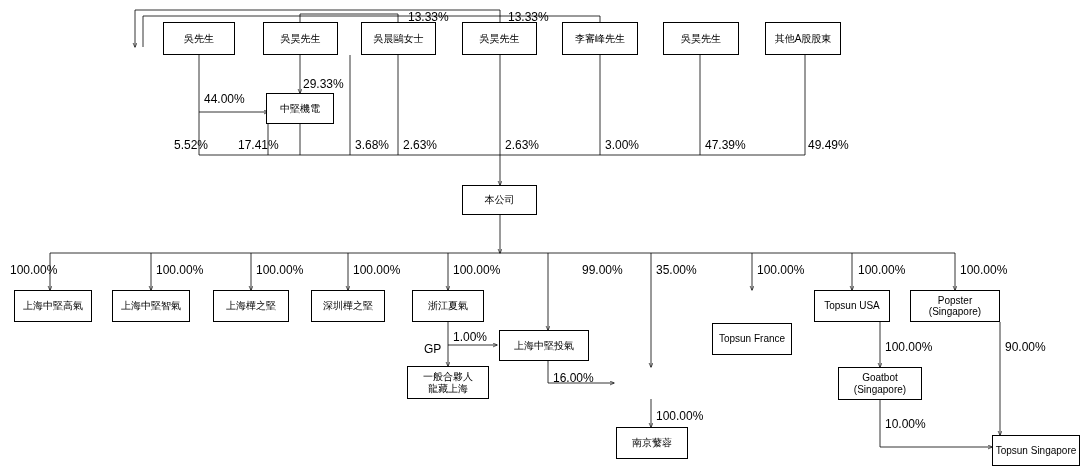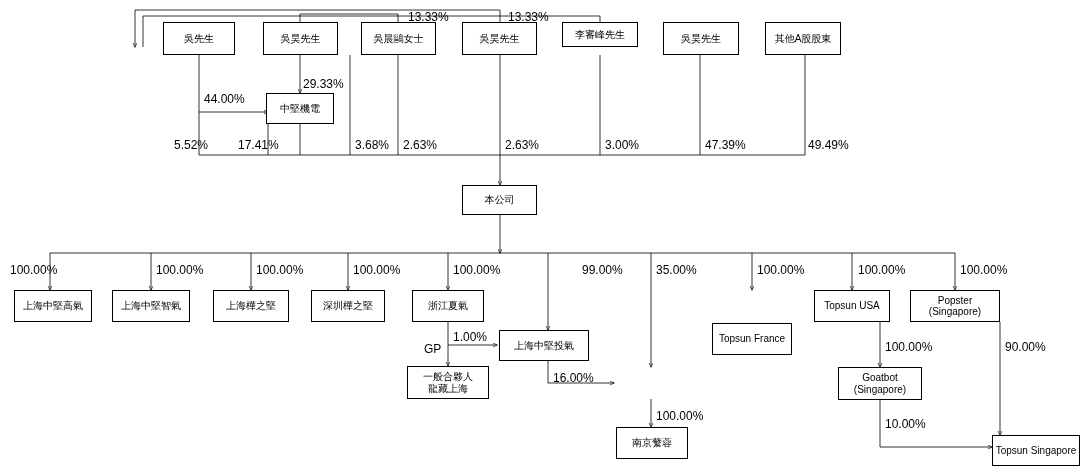--- a/index.html
+++ b/index.html
@@ -95,21 +95,21 @@
 
     <path d="M1000,322 L1000,435" stroke="#000" marker-end="url(#ar)"></path>
 
     <path d="M880,400 L880,447 L992,447" stroke="#000" marker-end="url(#ar)"></path>
   </svg>
 
   <div class="node" style="left:163px;top:22px;width:72px;height:33px;">吳先生</div>
   <div class="node" style="left:263px;top:22px;width:75px;height:33px;">吳昊先生</div>
   <div class="node" style="left:361px;top:22px;width:75px;height:33px;">吳晨鷗女士</div>
   <div class="node" style="left:462px;top:22px;width:75px;height:33px;">吳昊先生</div>
-  <div class="node" style="left:562px;top:22px;width:76px;height:25px;">李審峰先生</div>
+  <div class="node" style="left:562px;top:22px;width:76px;height:33px;">李審峰先生</div>
   <div class="node" style="left:663px;top:22px;width:76px;height:33px;">吳昊先生</div>
   <div class="node" style="left:765px;top:22px;width:76px;height:33px;">其他A股股東</div>
 
   <div class="node" style="left:266px;top:93px;width:68px;height:31px;">中堅機電</div>
 
   <div class="node" style="left:462px;top:185px;width:75px;height:30px;">本公司</div>
 
   <div class="node" style="left:14px;top:290px;width:78px;height:32px;">上海中堅高氣</div>
   <div class="node" style="left:112px;top:290px;width:78px;height:32px;">上海中堅智氣</div>
   <div class="node" style="left:213px;top:290px;width:76px;height:32px;">上海樺之堅</div>

